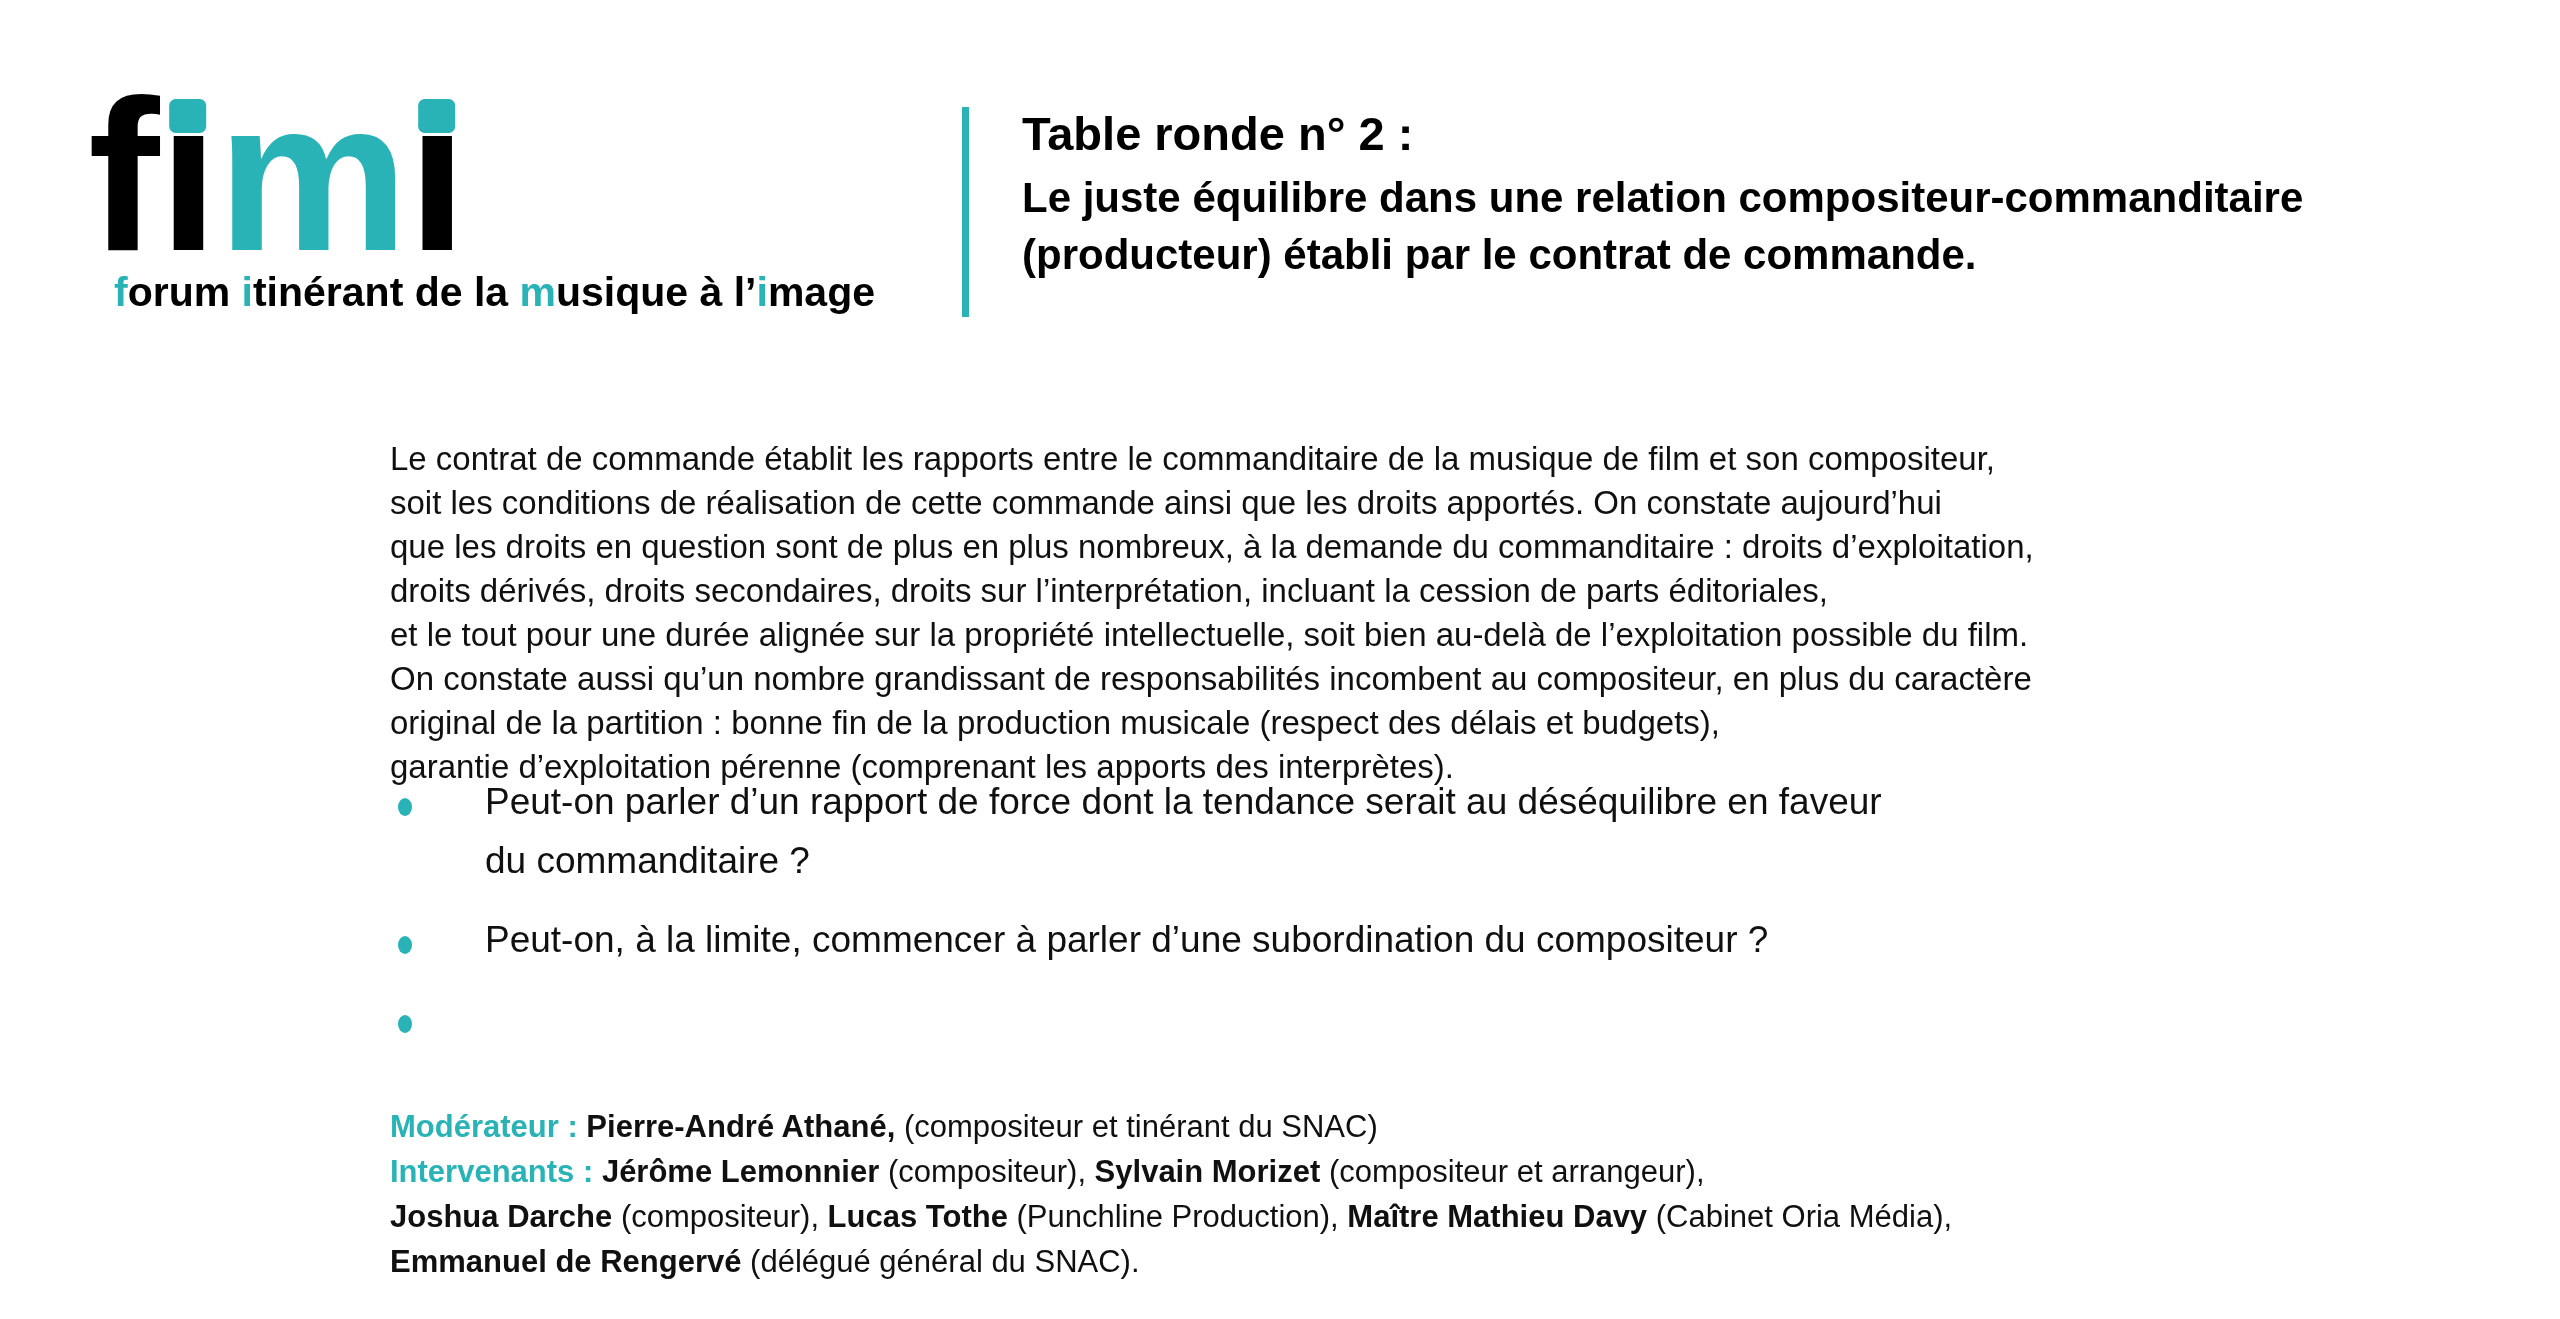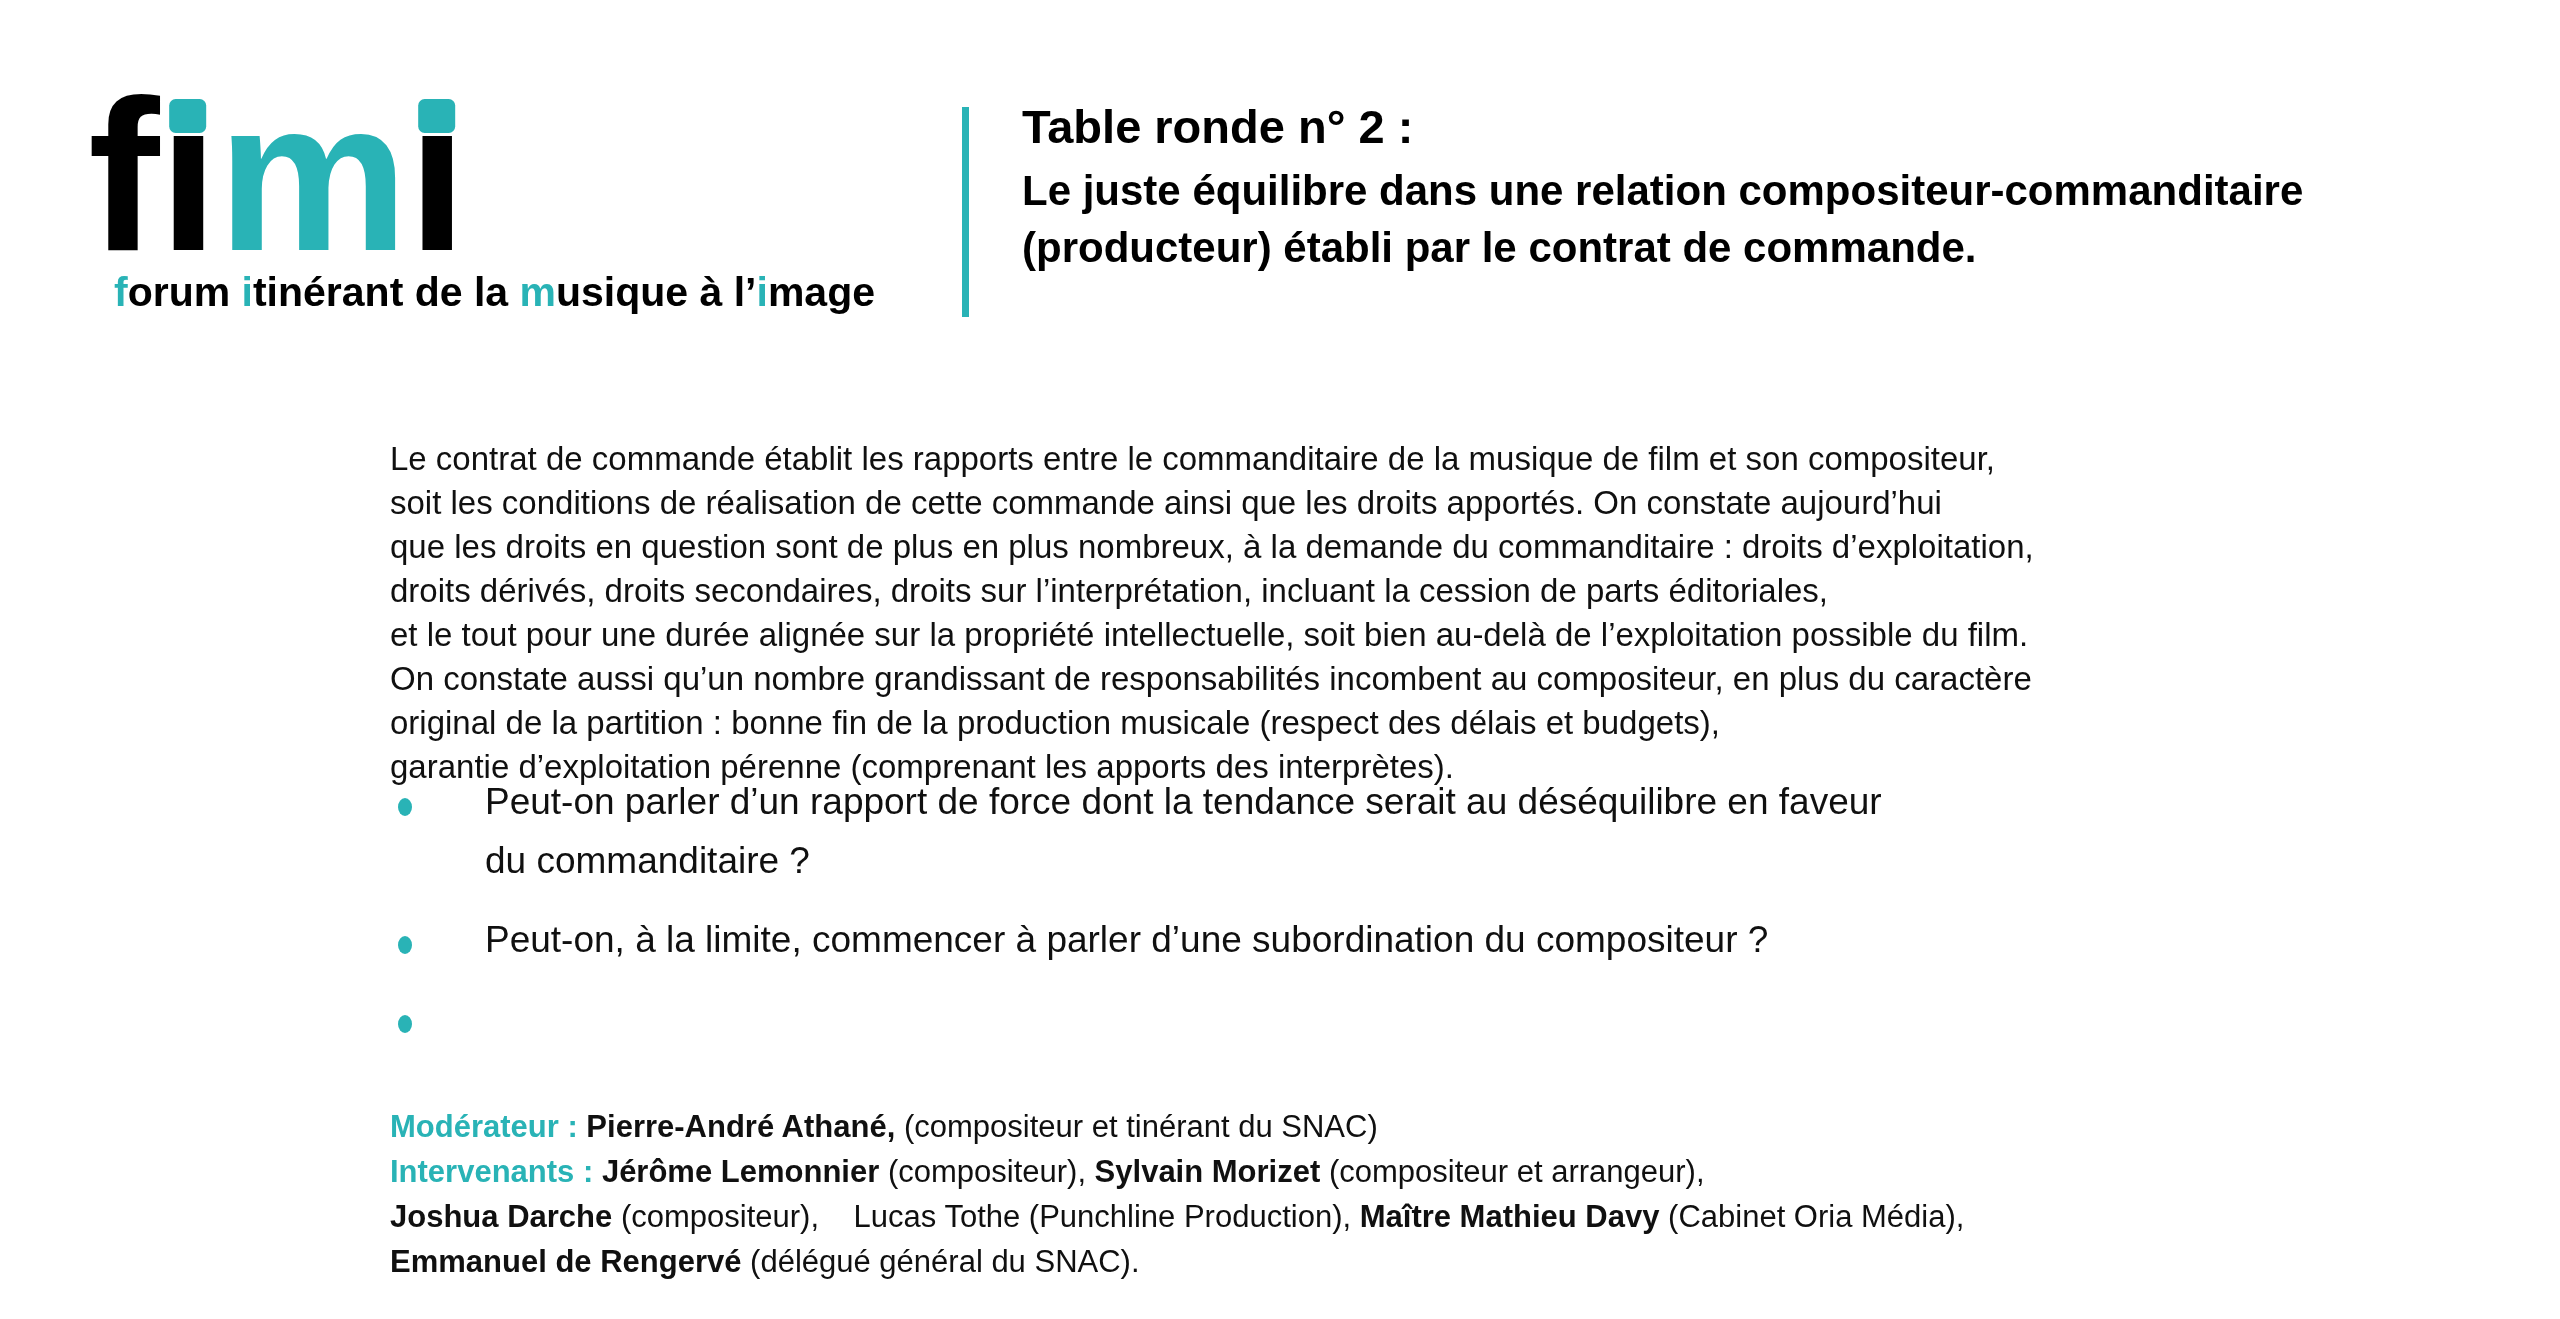--- a/index.html
+++ b/index.html
@@ -26,21 +26,21 @@
   }
   .tagline{
     position:absolute;left:114px;top:268px;
     font-size:41px;font-weight:700;line-height:1.2;white-space:nowrap;color:#000;
   }
   
   .title-bar{
     position:absolute;left:962px;top:107px;
     width:7px;height:210px;background:var(--teal);
   }
-  .title-text{position:absolute;left:1022px;top:97px;white-space:nowrap;}
+  .title-text{position:absolute;left:1022px;top:104px;white-space:nowrap;}
   .title-text h1{
     margin:0;font-size:47px;font-weight:700;line-height:59px;color:#000;
   }
   .title-text h2{
     margin:6px 0 0 0;font-size:42px;font-weight:700;line-height:57px;color:#000;
     white-space:pre-line;
   }
   
   .intro{
     position:absolute;left:390px;top:404px;width:2120px;
@@ -103,17 +103,17 @@
       <span class="bullet-text">Peut-on, à la limite, commencer à parler d’une subordination du compositeur ?</span>
     </li>
     <li>
       <span class="bullet-dot"></span>
     </li>
   </ul>
 
   <div class="credits">
     <div class="credit-line"><span style="font-weight: 700; color: rgb(41, 179, 182);">Modérateur : </span><span style="font-weight: 700;">Pierre-André Athané,</span><span> (compositeur et tinérant du SNAC)</span></div>
     <div class="credit-line"><span style="font-weight: 700; color: rgb(41, 179, 182);">Intervenants : </span><span style="font-weight: 700;">Jérôme Lemonnier</span><span> (compositeur), </span><span style="font-weight: 700; text-align: center;">Sylvain Morizet</span><span> (compositeur et arrangeur),</span></div>
-    <div class="credit-line"><span style="font-weight: 700;">Joshua Darche</span><span> (compositeur), </span><span style="font-weight: 400; margin-left: 26px;">Lucas Tothe</span><span> (Punchline Production), </span><span style="font-weight: 700;">Maître Mathieu Davy</span><span> (Cabinet Oria Média),</span></div>
+    <div class="credit-line"><span style="font-weight: 700;">Joshua Darche</span><span> (compositeur), </span><span style="font-weight: 700;">Lucas Tothe</span><span> (Punchline Production), </span><span style="font-weight: 700;">Maître Mathieu Davy</span><span> (Cabinet Oria Média),</span></div>
     <div class="credit-line"><span style="font-weight: 700;">Emmanuel de Rengervé</span><span> (délégué général du SNAC).</span></div>
   </div>
 
 </div>
 
 </body></html>

